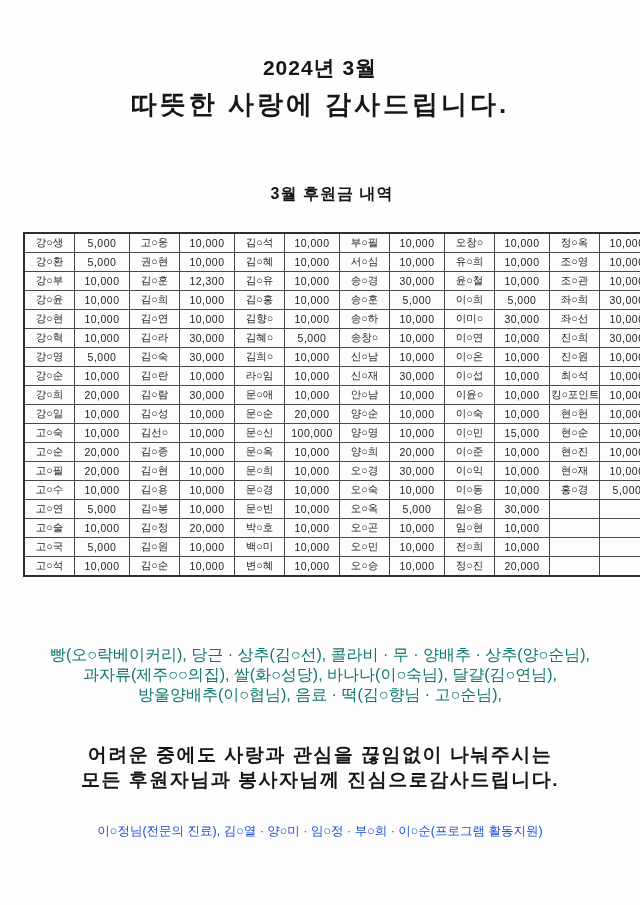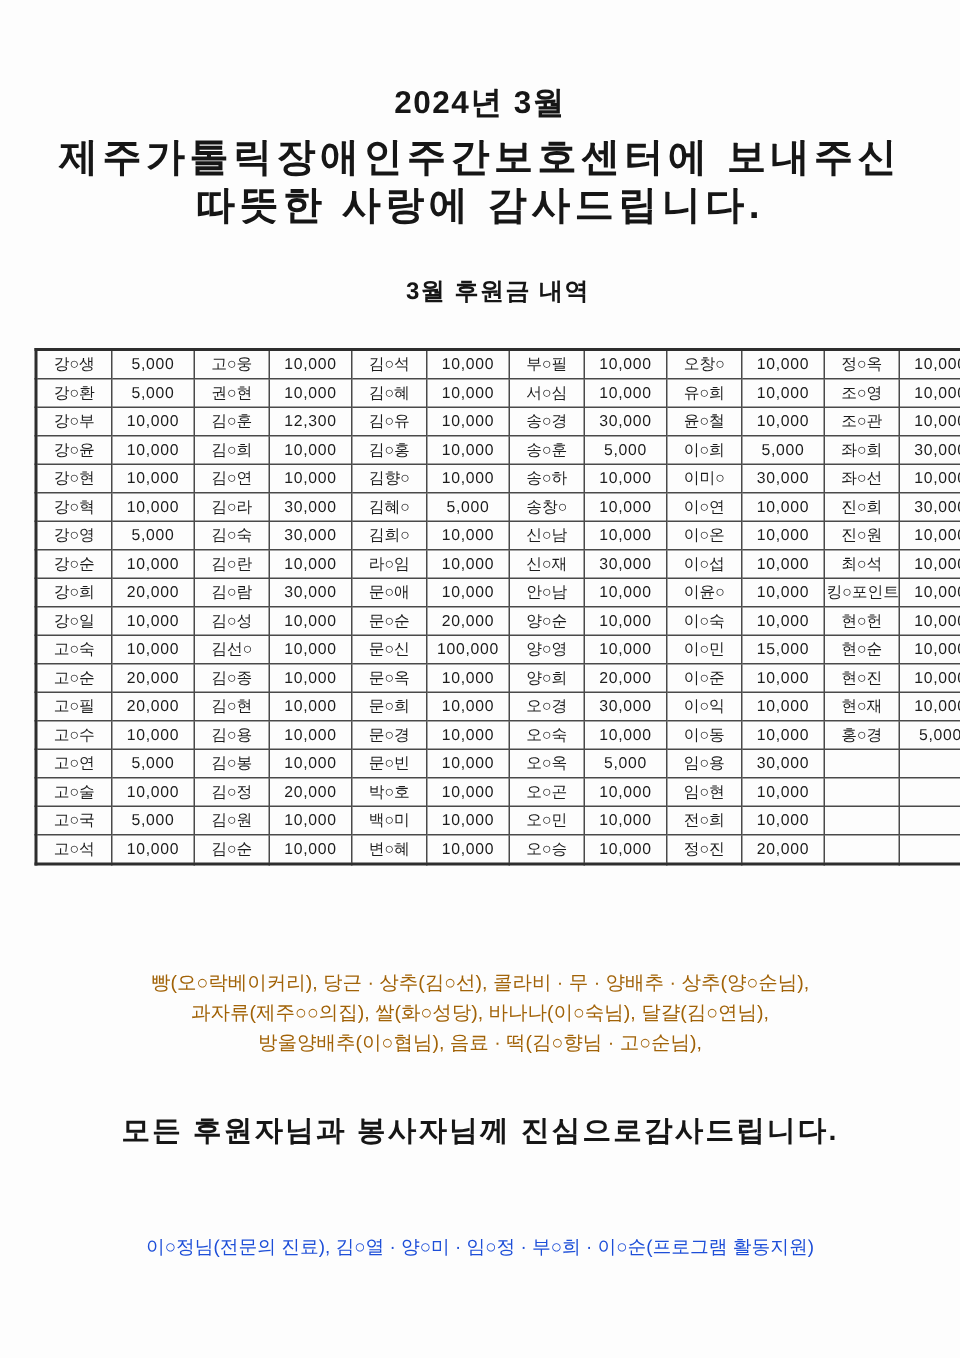--- a/index.html
+++ b/index.html
@@ -70,23 +70,23 @@
   }
   .donation-table td.name-cell   { width: 47px; }
   .donation-table td.amount-cell { width: 52px; letter-spacing: 0.5px; }
   
   .goods {
     position: absolute;
     top: 645px;
     left: 0;
     width: 100%;
     text-align: center;
-    font-size: 13px;
+    font-size: 16px;
     line-height: 20px;
-    color: #a16207;
+    color: #0f766e;
   }
   
   .closing {
     position: absolute;
     top: 742px;
     left: 0;
     width: 100%;
     text-align: center;
     font-size: 19px;
     font-weight: bold;
@@ -104,21 +104,20 @@
     color: #1d4ed8;
   }
 </style>
 </head>
 <body>
 
 <div class="page">
 
   <div class="header">
     <div class="hdr-month">2024년 3월</div>
-    <div class="hdr-big">제주가톨릭장애인주간보호센터에 보내주신</div>
     <div class="hdr-big">따뜻한 사랑에 감사드립니다.</div>
   </div>
 
   <div class="table-caption">3월 후원금 내역</div>
 
   <table class="donation-table">
     <tbody>
         <tr>
           <td class="name-cell">강○생</td>
           <td class="amount-cell">5,000</td>
@@ -374,18 +373,19 @@
       </tbody>
   </table>
 
   <div class="goods">
     <div>빵(오○락베이커리), 당근 · 상추(김○선), 콜라비 · 무 · 양배추 · 상추(양○순님),</div>
     <div>과자류(제주○○의집), 쌀(화○성당), 바나나(이○숙님), 달걀(김○연님),</div>
     <div>방울양배추(이○협님), 음료 · 떡(김○향님 · 고○순님),</div>
   </div>
 
   <div class="closing">
+    <div>어려운 중에도 사랑과 관심을 끊임없이 나눠주시는</div>
     <div>모든 후원자님과 봉사자님께 진심으로감사드립니다.</div>
   </div>
 
   <div class="credits">이○정님(전문의 진료), 김○열 · 양○미 · 임○정 · 부○희 · 이○순(프로그램 활동지원)</div>
 
 </div>
 
 </body></html>

